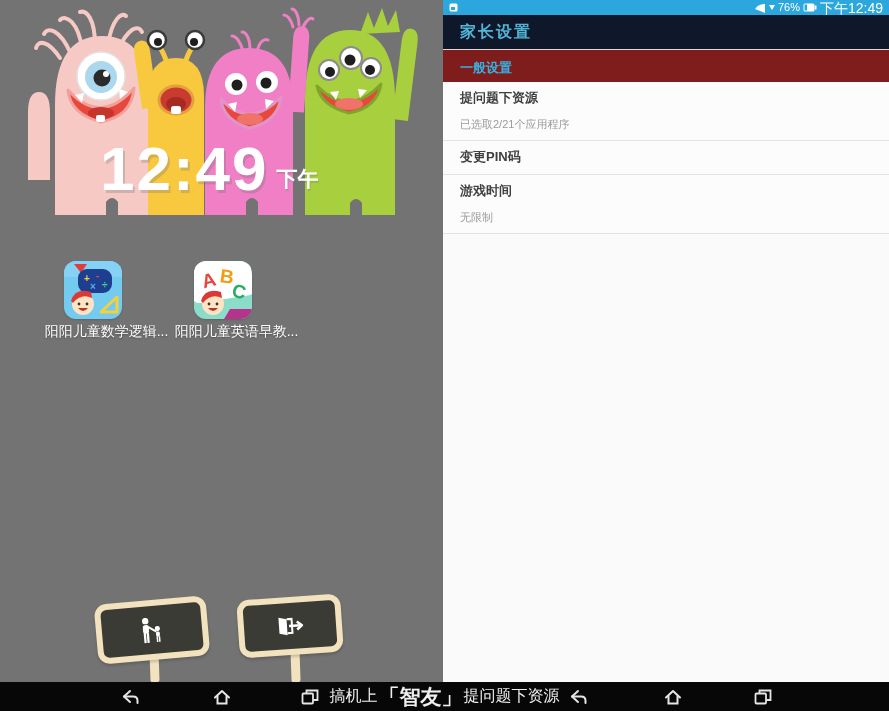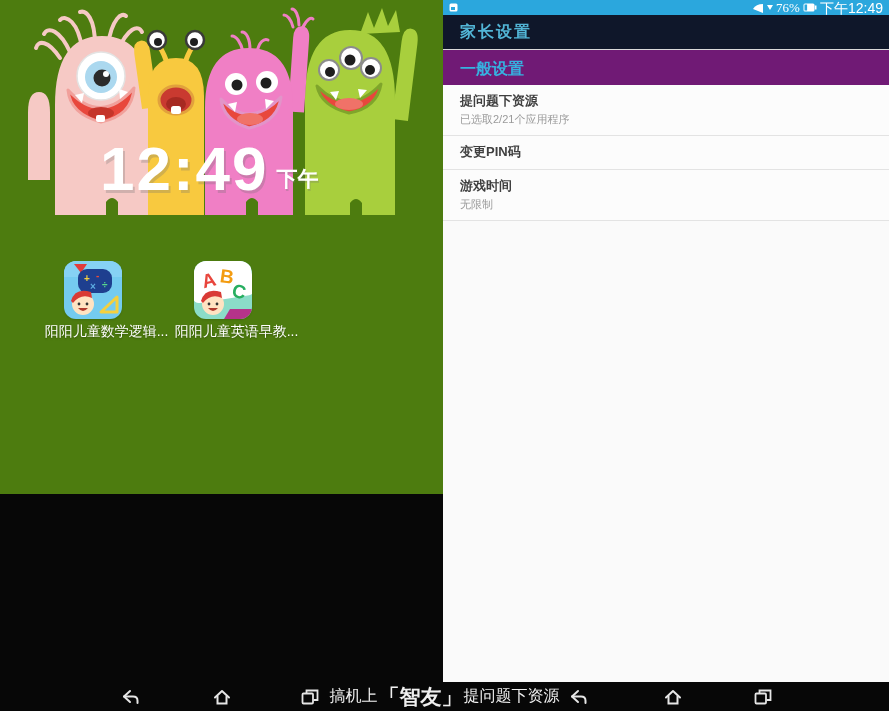--- a/index.html
+++ b/index.html
@@ -5,22 +5,22 @@
   * { box-sizing: border-box; margin: 0; padding: 0; }
   html,body { width: 889px; height: 711px; }
   body {
     position: relative; overflow: hidden;
     font-family: "Liberation Sans", "DejaVu Sans", sans-serif;
     background: #070707;
   }
 
   
   .left-pane {
-    position: absolute; left: 0; top: 0; width: 443px; height: 494px;
-    background: #4d7c0f; overflow: hidden;
+    position: absolute; left: 0; top: 0; width: 443px; height: 682px;
+    background: #737373; overflow: hidden;
   }
   .monsters { position: absolute; left: 0; top: 0; }
 
   .clock {
     position: absolute; left: 100px; top: 138px;
     display: flex; align-items: flex-end; z-index: 5;
     color: #fff; pointer-events: none;
   }
   .clock .time {
     font-size: 62px; font-weight: 800; line-height: 1; letter-spacing: 2px;
@@ -56,40 +56,40 @@
   .right-pane {
     position: absolute; left: 443px; top: 0; width: 446px; height: 682px;
     background: #FAFAFA;
   }
   .status-bar {
     height: 15px; background: #2BA7DD; display: flex; align-items: center;
     justify-content: space-between; padding: 0 6px; color: #fff;
   }
   .sb-right { display: flex; align-items: center; gap: 3px; }
   .sb-text { font-size: 14px; line-height: 1; }
-  .sb-pct { font-size: 13px; line-height: 1; font-family: Liberation Serif, serif; }
+  .sb-pct { font-size: 11px; line-height: 1; }
 
   .title-bar {
     height: 35px; background: #0f172a; display: flex; align-items: center;
     padding-left: 17px; border-bottom: 1px solid #D9D9D9;
   }
   .title-bar h1 {
     font-size: 16px; font-weight: 700; color: #52B5D6; letter-spacing: 2px;
   }
   .section-header {
-    padding: 9px 17px 5px; font-size: 16px; font-weight: 700; color: #36B2E0;
-    background: #701a75;
+    padding: 9px 17px 5px; font-size: 13px; font-weight: 700; color: #36B2E0;
+    background: #7f1d1d;
   }
   .pref-item {
     padding: 7px 17px 8px; background: #FCFCFC; border-bottom: 1px solid #E3E3E3;
     cursor: pointer;
   }
   .pref-item:first-of-type { border-top: 0; }
   .pref-title { font-size: 13px; color: #3F3F3F; font-weight: 700; }
-  .pref-sub { font-size: 11px; color: #9A9A9A; margin-top: 2px; }
+  .pref-sub { font-size: 11px; color: #9A9A9A; margin-top: 10px; }
   .pref-sub:empty { display: none; }
 
   
   .nav-bar {
     position: absolute; left: 0; top: 682px; width: 889px; height: 14px;
     background: #070707;
   }
   .nav-btn {
     position: absolute; top: 0; width: 40px; height: 29px;
     display: flex; align-items: center; justify-content: center; cursor: pointer;

